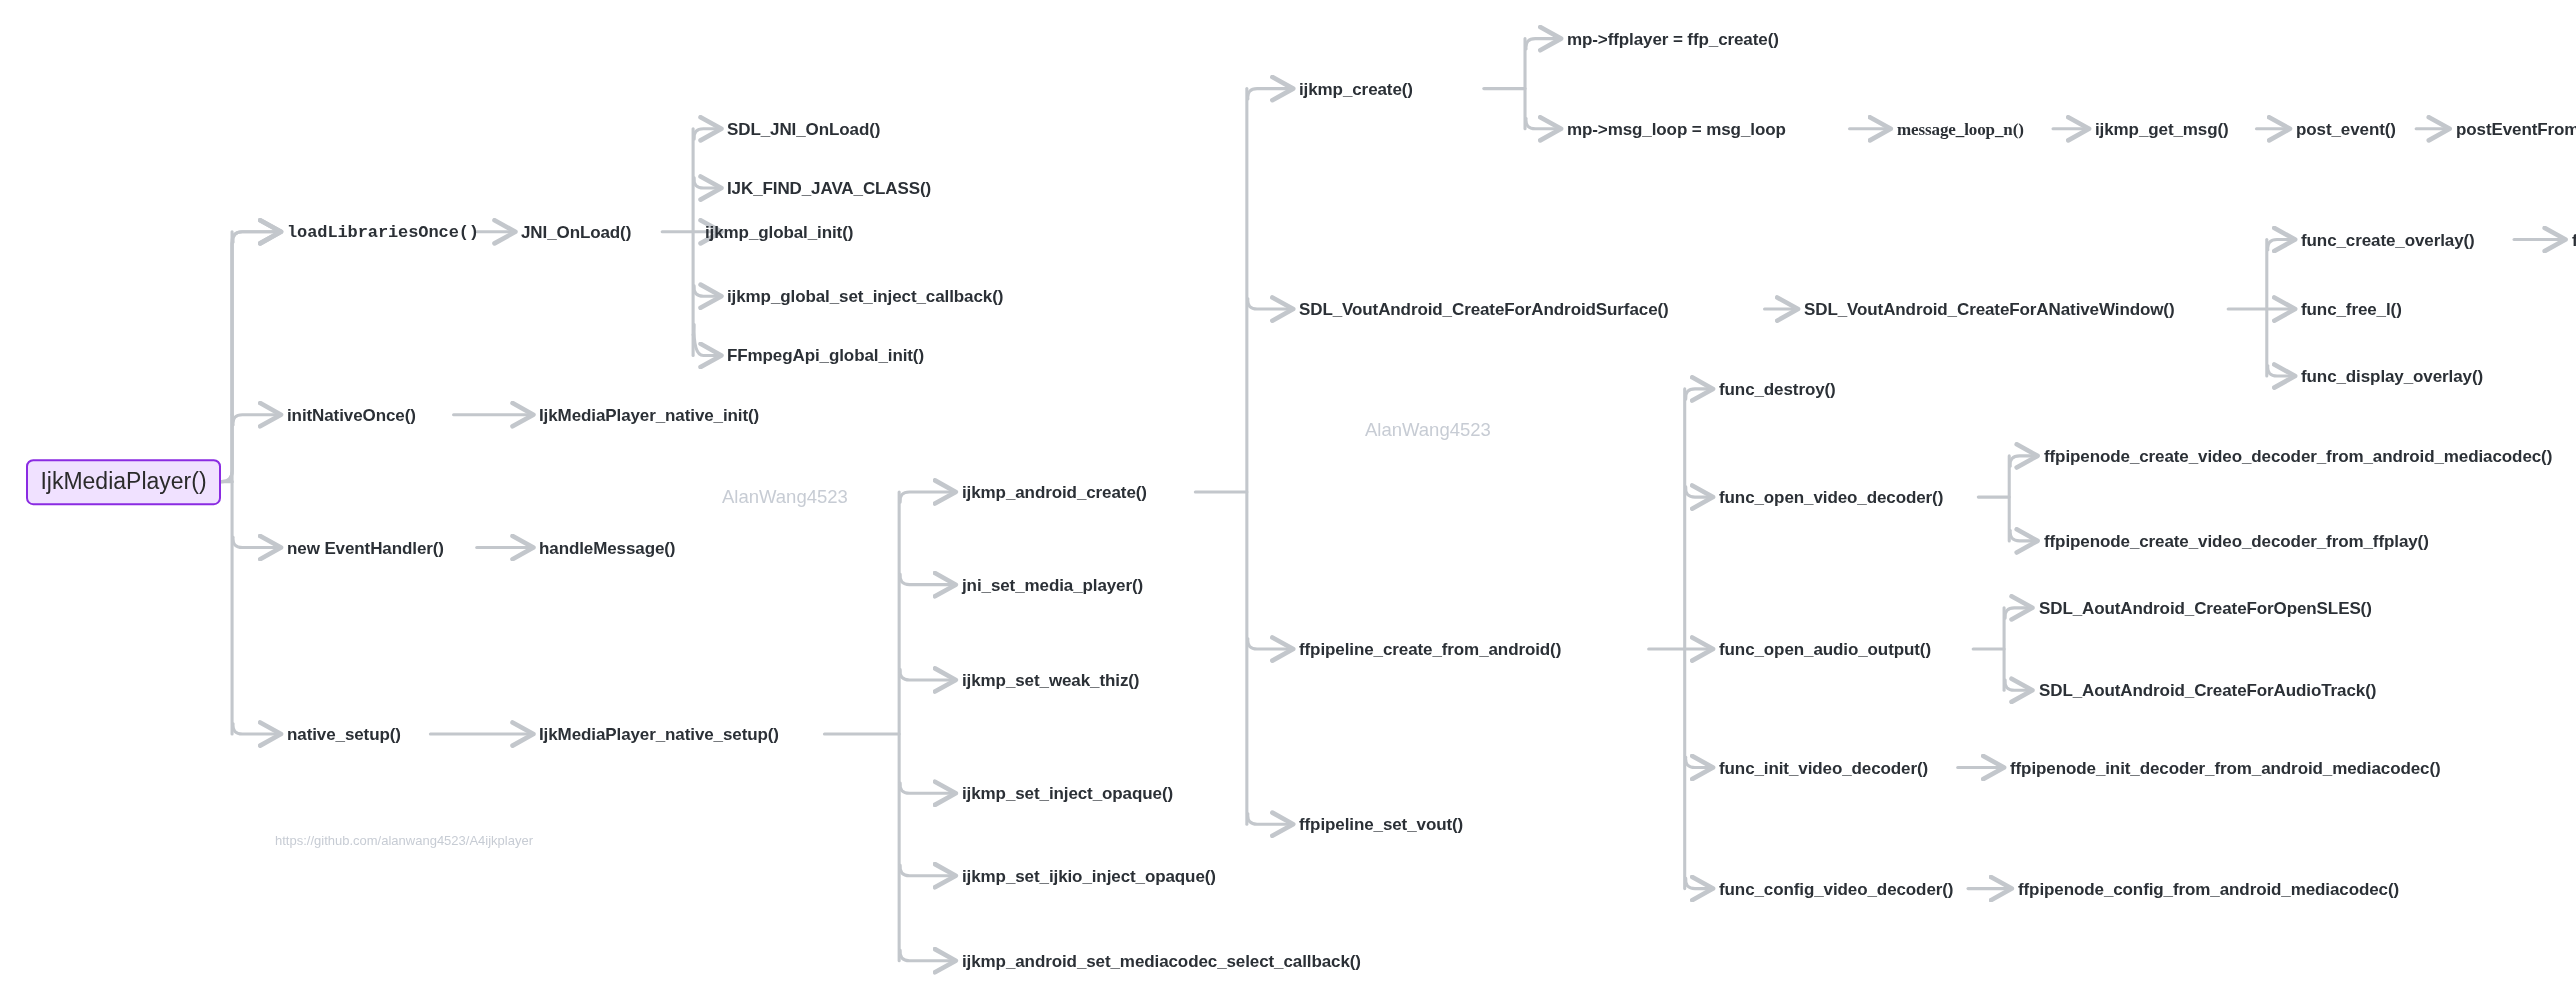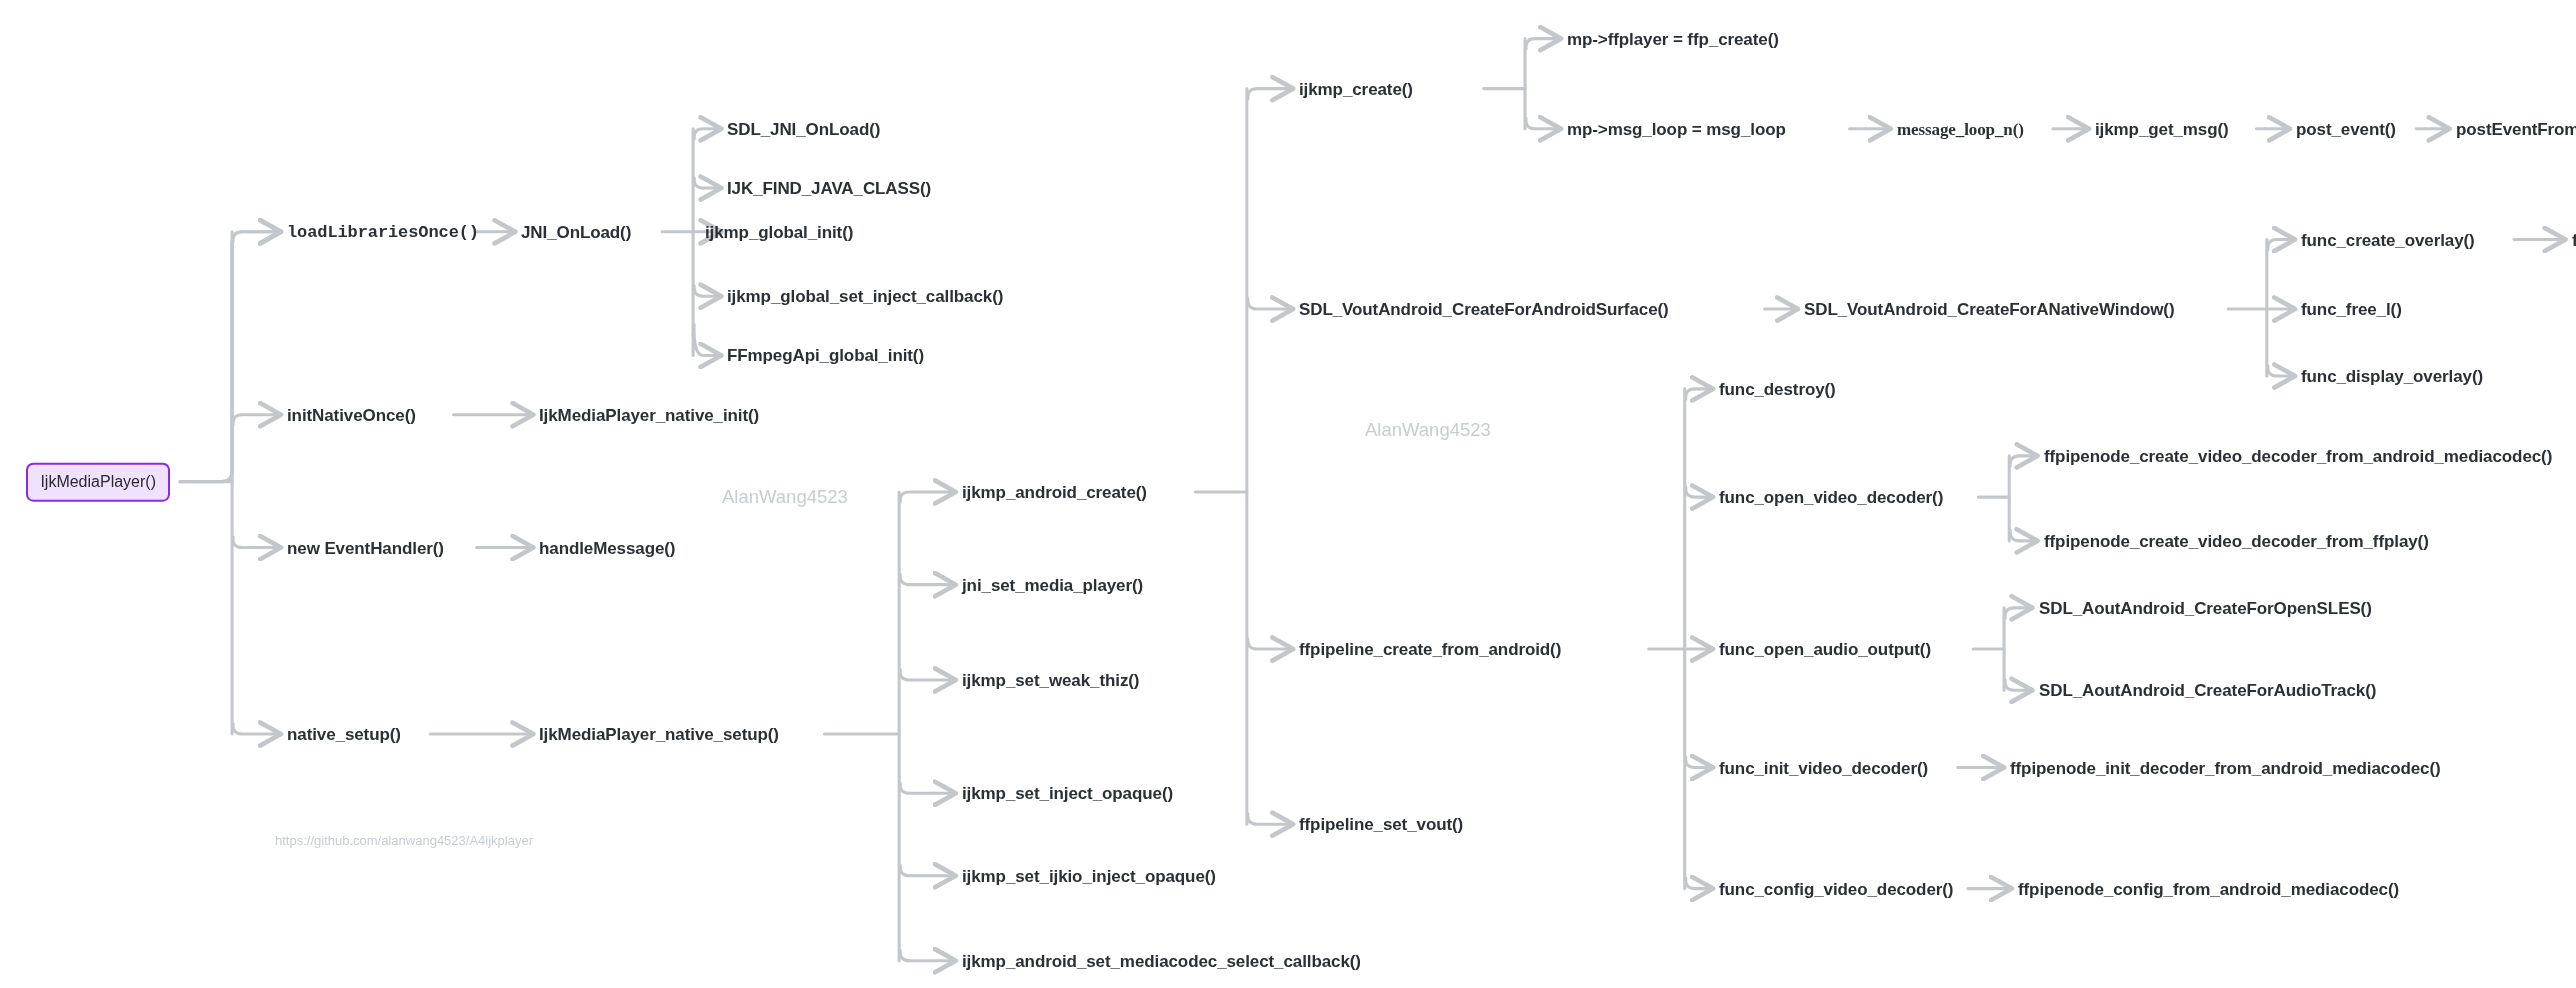--- a/index.html
+++ b/index.html
@@ -15,21 +15,21 @@
     font-size:17px;
     font-weight:700;
     color:#2b3036;
     white-space:nowrap;
     line-height:1;
     transform:translateY(-50%);
     letter-spacing:-0.1px;
   }
   .node.root{
     font-weight:400;
-    font-size:16px;
+    font-size:23px;
     color:#2b2b2b;
     background:#f0e1ff;
     border:2.1px solid #8a2be2;
     border-radius:7.2px;
     padding:9.3px 12.4px;
     transform:translateY(-50%);
     letter-spacing:0px;
   }
   .watermark{
     position:absolute;

